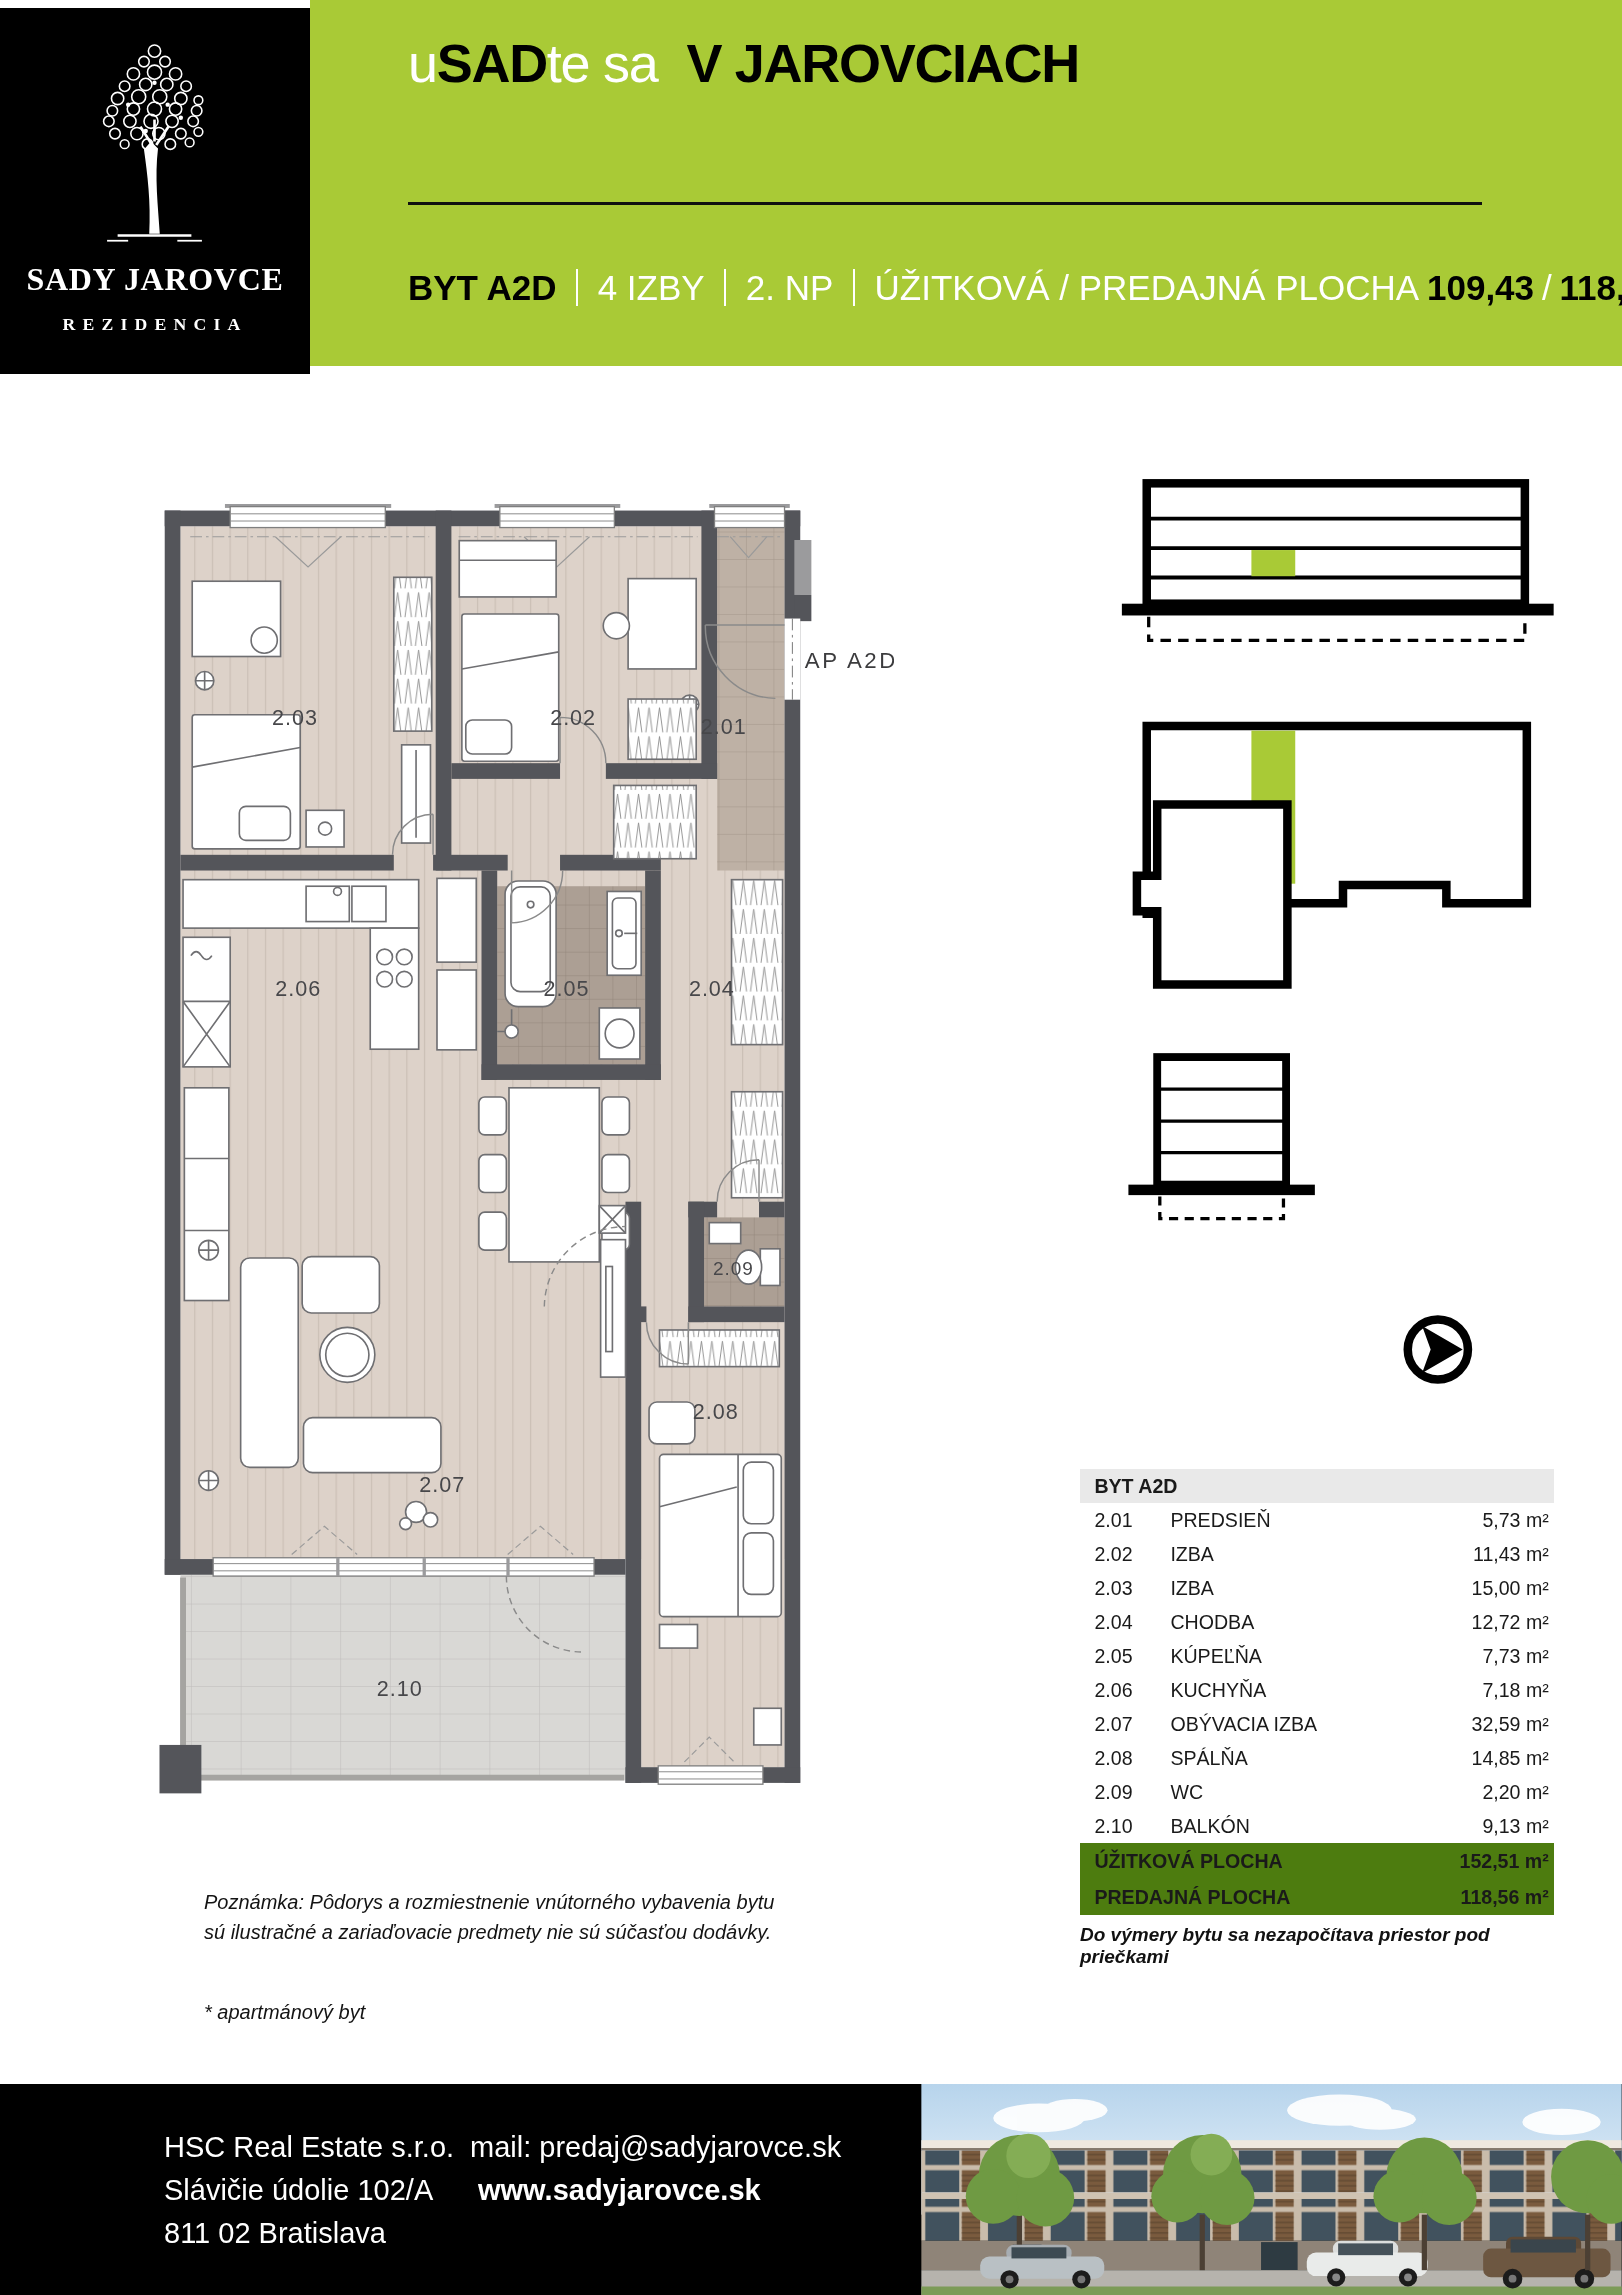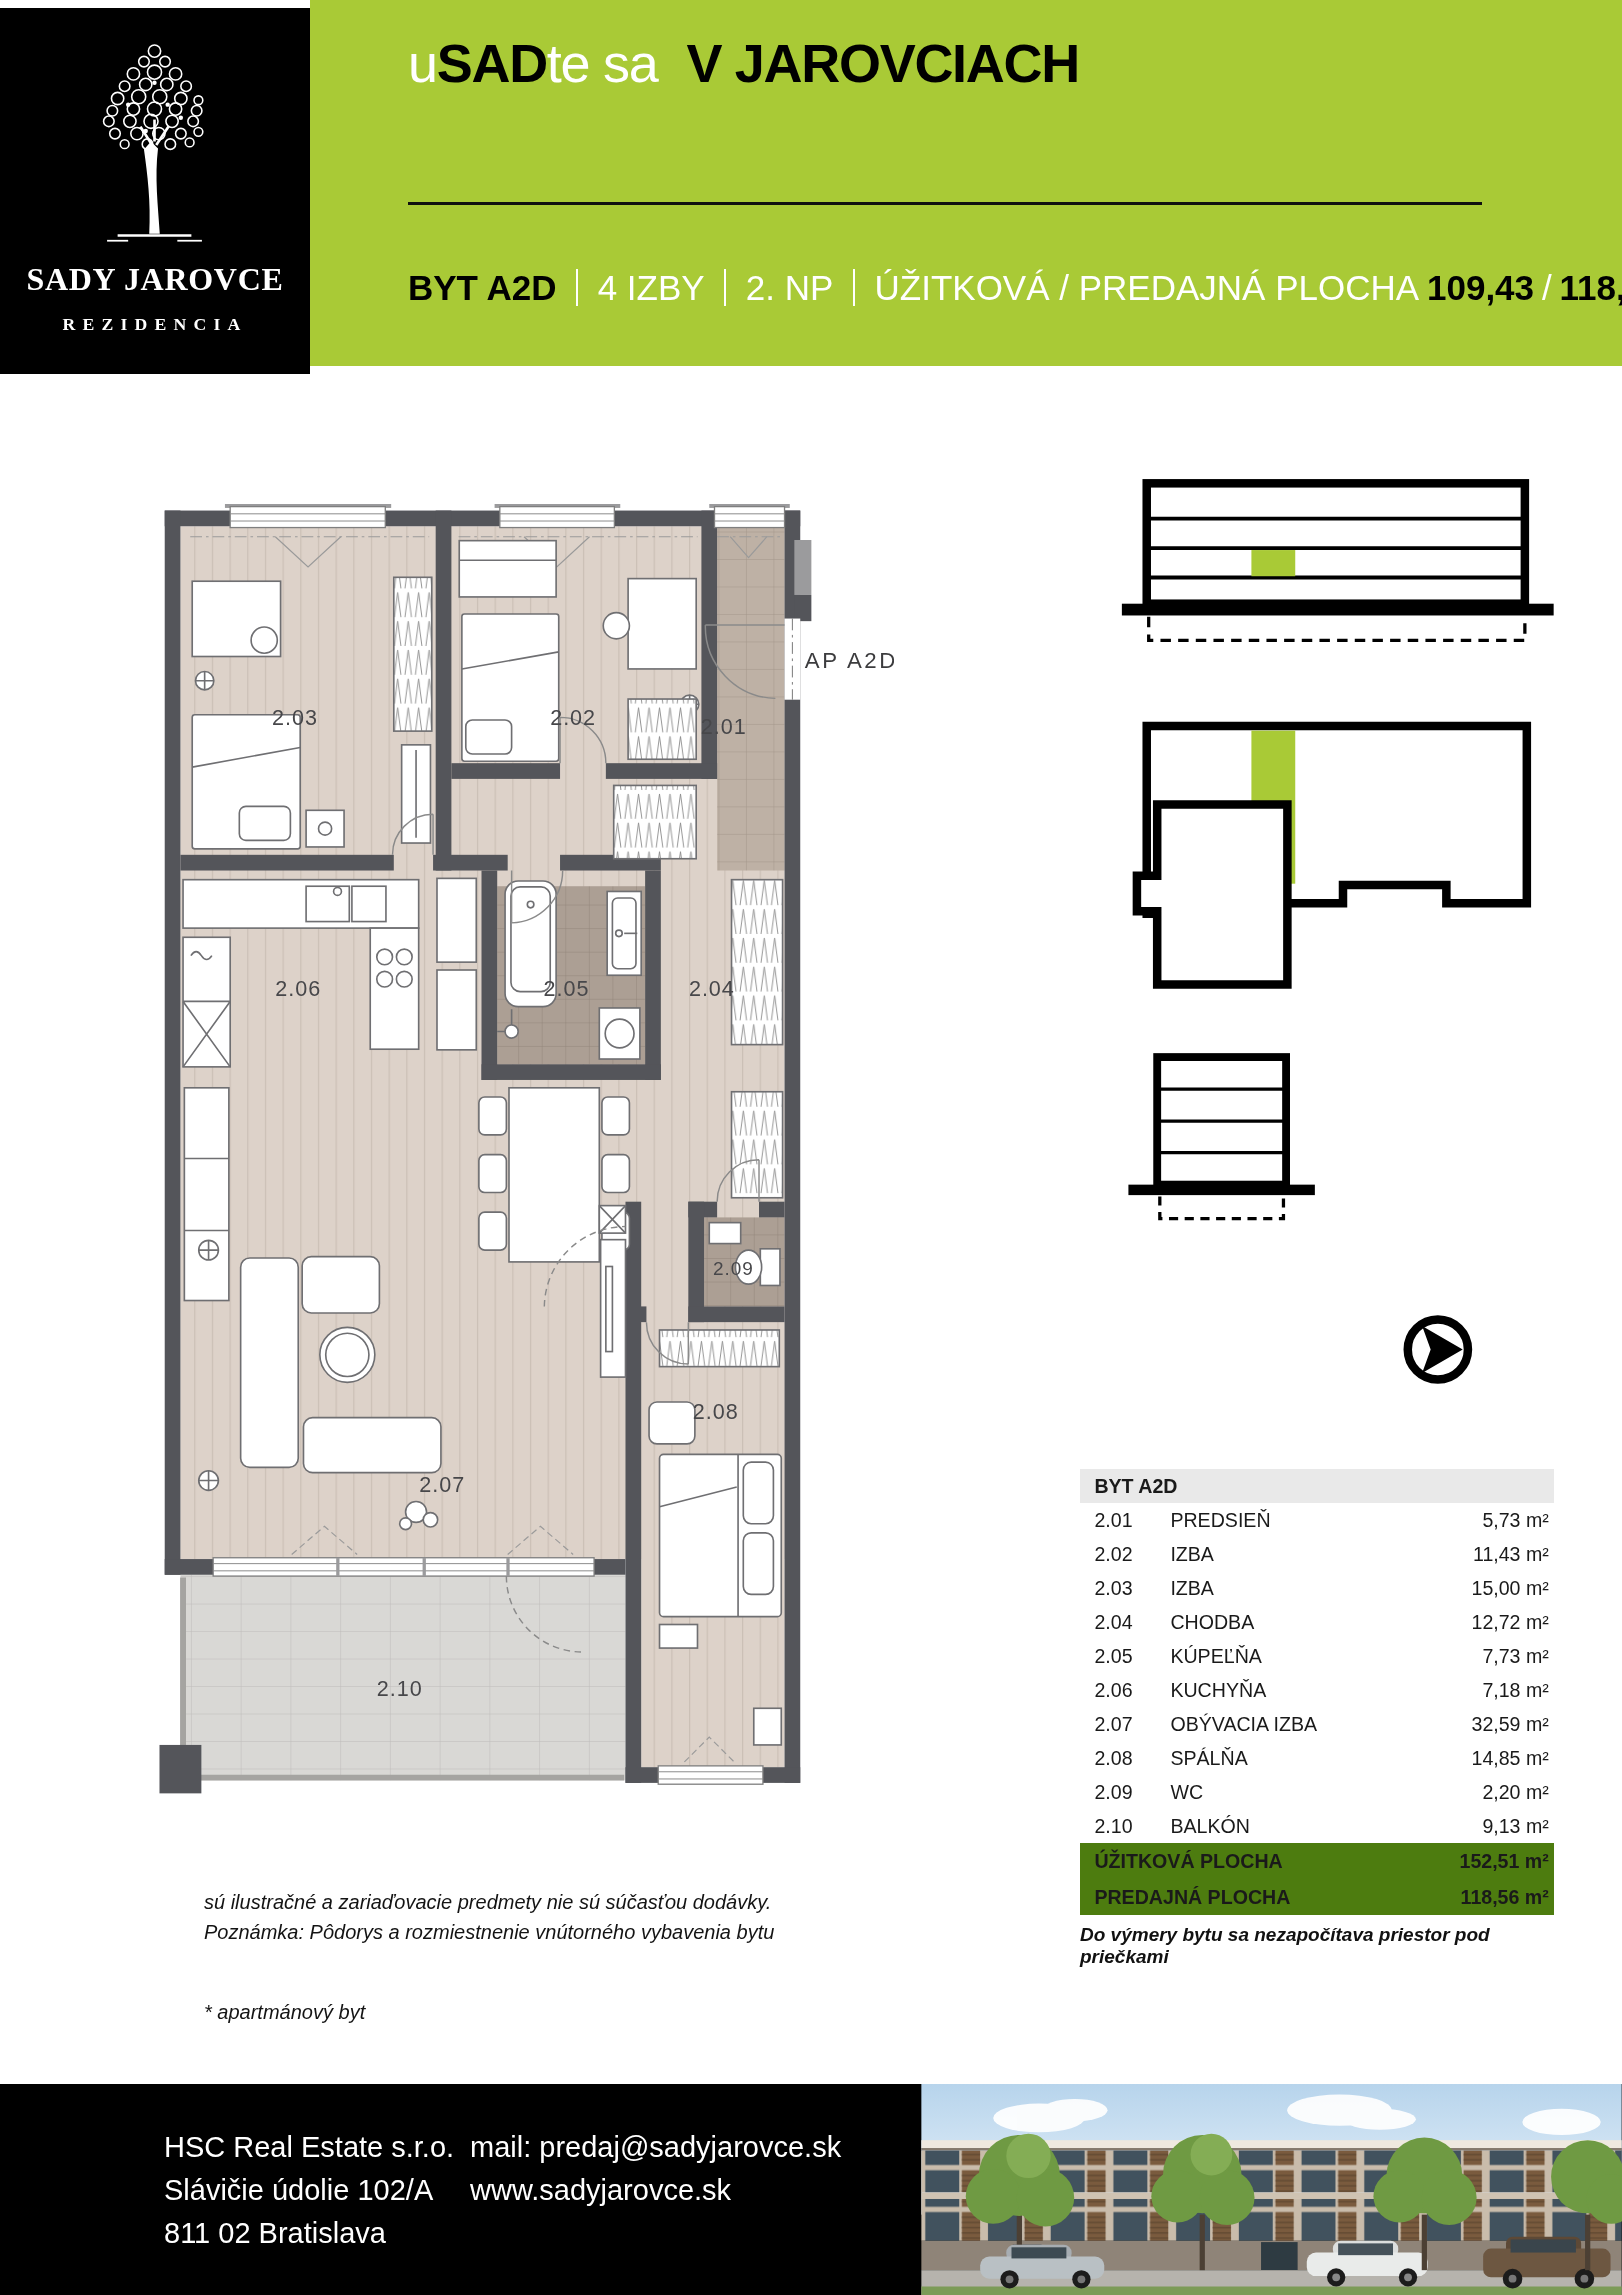--- a/index.html
+++ b/index.html
@@ -42,21 +42,21 @@
   
   .plan-note{left:204px;top:1887px;width:654px;font-size:20px;font-style:italic;
              color:#141414;line-height:1.5;}
   .plan-note2{left:204px;top:2001px;width:393px;font-size:20px;font-style:italic;color:#141414;}
 
   
   .footer{left:0;top:2084px;width:1623px;height:211px;background:#000;color:#fff;}
   .f-col{top:42px;font-size:29px;line-height:43px;white-space:nowrap;}
   .f-col1{left:164px;}
   .f-col2{left:470px;}
-  .f-web{font-weight:400;}
+  .f-web{font-weight:700;margin-left:8px;}
   .photo{left:921px;top:0;width:701px;height:211px;}
 
   svg text{font-family:"Liberation Sans",sans-serif;}
 </style>
 </head>
 <body>
 
 <div class="page">
 
   <div class="abs logo-box">
@@ -453,22 +453,22 @@
         <span>152,51 m²</span>
       </div>
     <div class="t-total">
         <span class="lbl">PREDAJNÁ PLOCHA</span>
         <span>118,56 m²</span>
       </div>
   </div>
   <div class="abs t-note">Do výmery bytu sa nezapočítava priestor pod priečkami</div>
 
   <div class="abs plan-note">
+    <div>Poznámka: Pôdorys a rozmiestnenie vnútorného vybavenia bytu</div>
     <div>sú ilustračné a zariaďovacie predmety nie sú súčasťou dodávky.</div>
-    <div>Poznámka: Pôdorys a rozmiestnenie vnútorného vybavenia bytu</div>
   </div>
   <div class="abs plan-note2">* apartmánový byt</div>
 
   <div class="abs footer">
     <div class="abs f-col f-col1">
       <div>HSC Real Estate s.r.o.</div>
       <div>Slávičie údolie 102/A</div>
       <div>811 02 Bratislava</div>
     </div>
     <div class="abs f-col f-col2">

